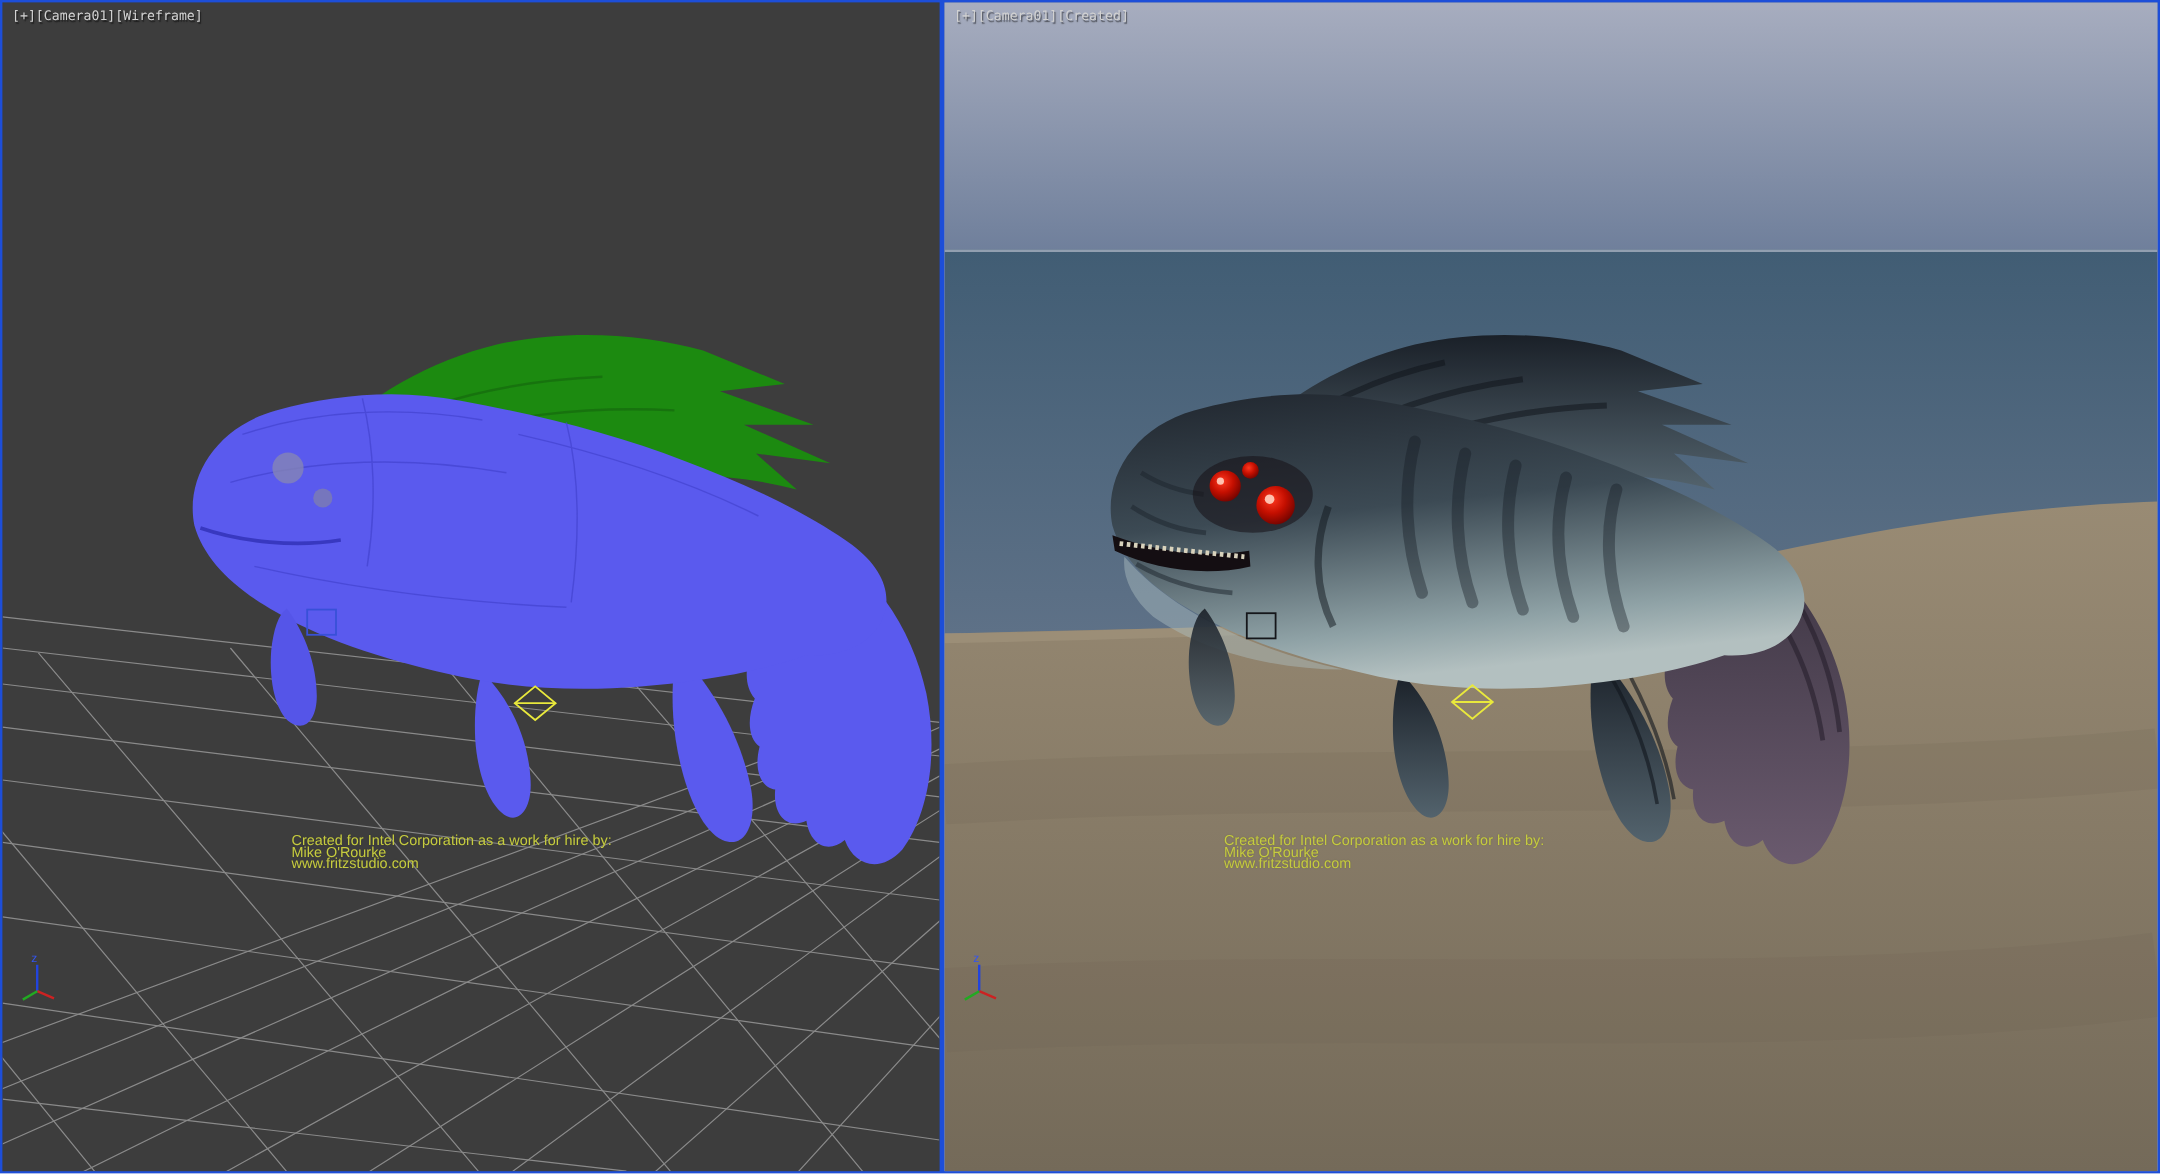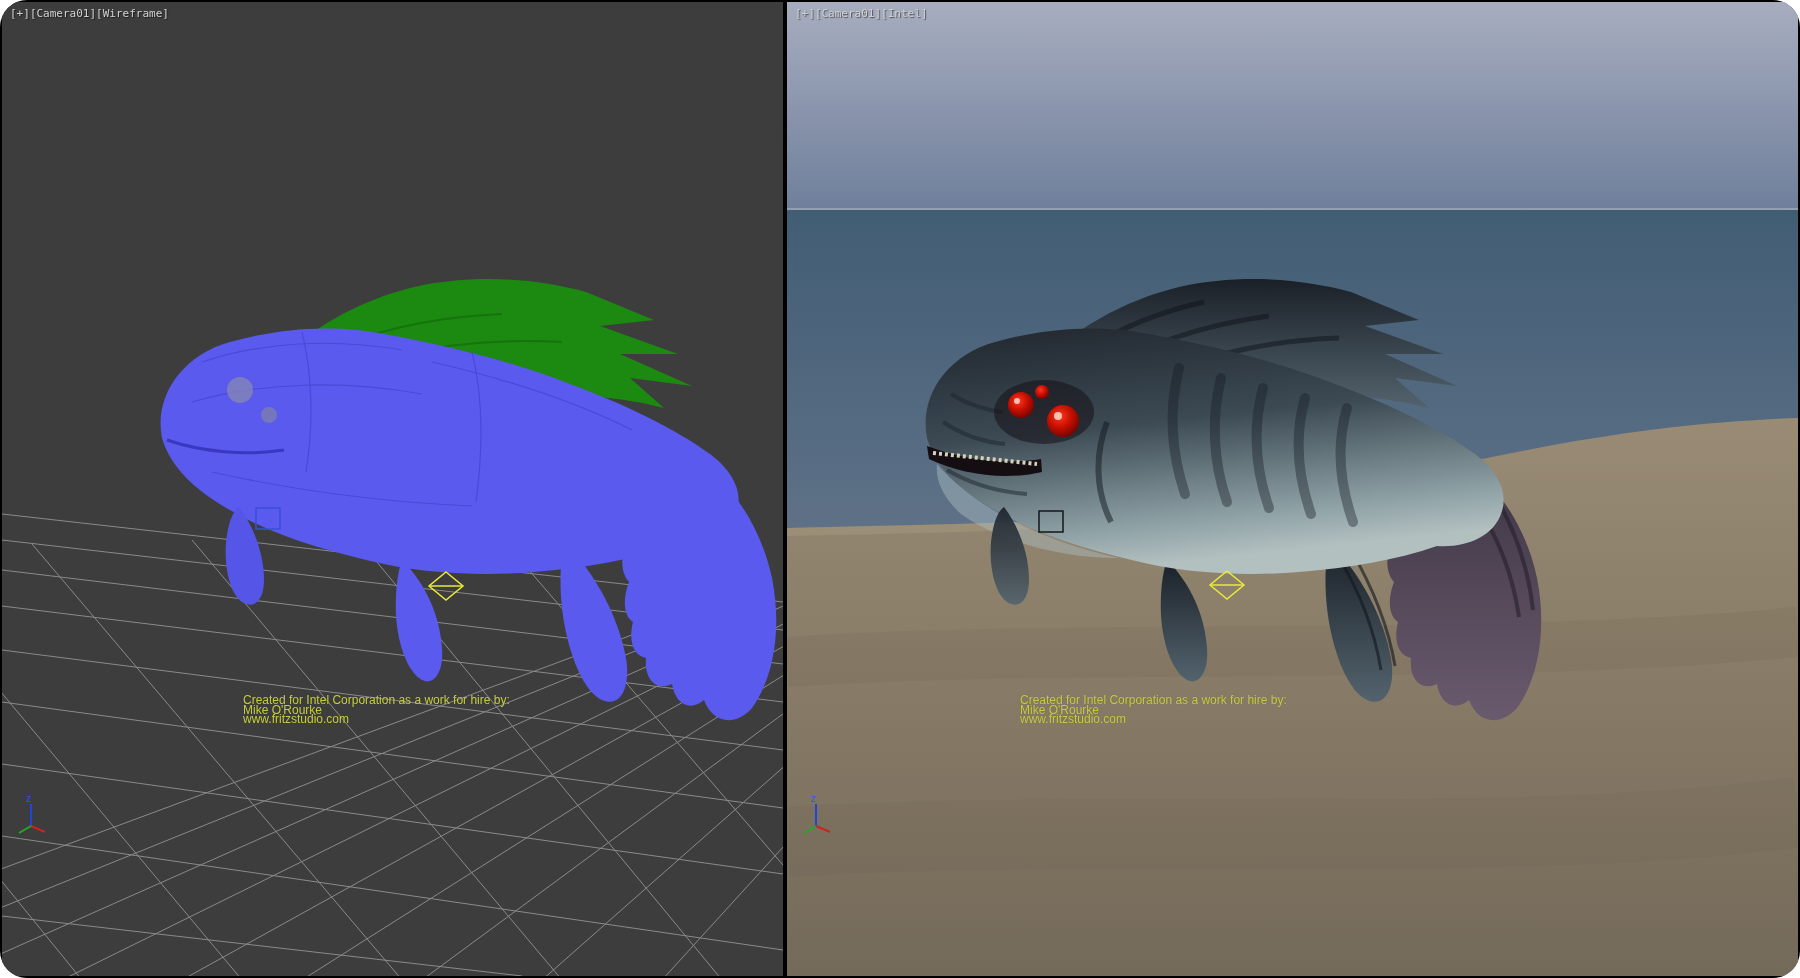--- a/index.html
+++ b/index.html
@@ -1,17 +1,17 @@
 <!DOCTYPE html>
 <html><head>
 <meta charset="utf-8">
 <style>
   html,body{margin:0;padding:0;background:#fff;}
-  .stage{position:relative;width:1800px;height:978px;background:#000000;overflow:hidden;
-         font-family:"Liberation Sans",sans-serif;border-radius:27px;}
+  .stage{position:relative;width:1800px;height:978px;background:#1d4ed8;overflow:hidden;
+         font-family:"Liberation Sans",sans-serif;}
   .viewport{position:absolute;top:2px;height:974px;overflow:hidden;}
   #vp-left{left:2px;width:781px;background:#3d3d3d;}
   #vp-right{left:787px;width:1011px;background:#8a93ad;}
   svg.scene{position:absolute;left:0;top:0;width:100%;height:100%;display:block;}
   .vp-label{position:absolute;top:5px;left:8px;z-index:6;
             font-family:"DejaVu Sans Mono",monospace;font-size:11px;color:#d2d2d2;
             text-shadow:1px 1px 1px rgba(0,0,0,.55);white-space:nowrap;}
   .vp-label span{cursor:pointer;}
   .watermark{position:absolute;z-index:5;font-size:12px;line-height:9.5px;color:#c6cc40;
              text-shadow:0 0 1px rgba(60,60,0,.35);white-space:nowrap;}
@@ -81,21 +81,21 @@
     <svg class="axis" viewBox="0 0 40 48">
       <text x="14" y="12" font-size="10" fill="#3355ee">z</text>
       <line x1="19" y1="14" x2="19" y2="36" stroke="#2244dd" stroke-width="2"></line>
       <line x1="19" y1="36" x2="33" y2="42" stroke="#cc2222" stroke-width="2"></line>
       <line x1="19" y1="36" x2="7" y2="43" stroke="#22aa22" stroke-width="2"></line>
     </svg>
   </div>
 
   <div class="viewport" id="vp-right">
 
-    <div class="vp-label"><span>[+]</span><span>[Camera01]</span><span>[Intel]</span></div>
+    <div class="vp-label"><span>[+]</span><span>[Camera01]</span><span>[Created]</span></div>
 
     <svg class="scene" viewBox="788 0 1011 974">
       <defs>
         <linearGradient id="skyGrad" x1="0" y1="0" x2="0" y2="1">
           <stop offset="0" stop-color="#a7adbf"></stop>
             <stop offset="1" stop-color="#6f7f9b"></stop>
         </linearGradient>
         <linearGradient id="seaGrad" x1="0" y1="0" x2="0" y2="1">
           <stop offset="0" stop-color="#415d74"></stop>
             <stop offset="1" stop-color="#5e7187"></stop>

